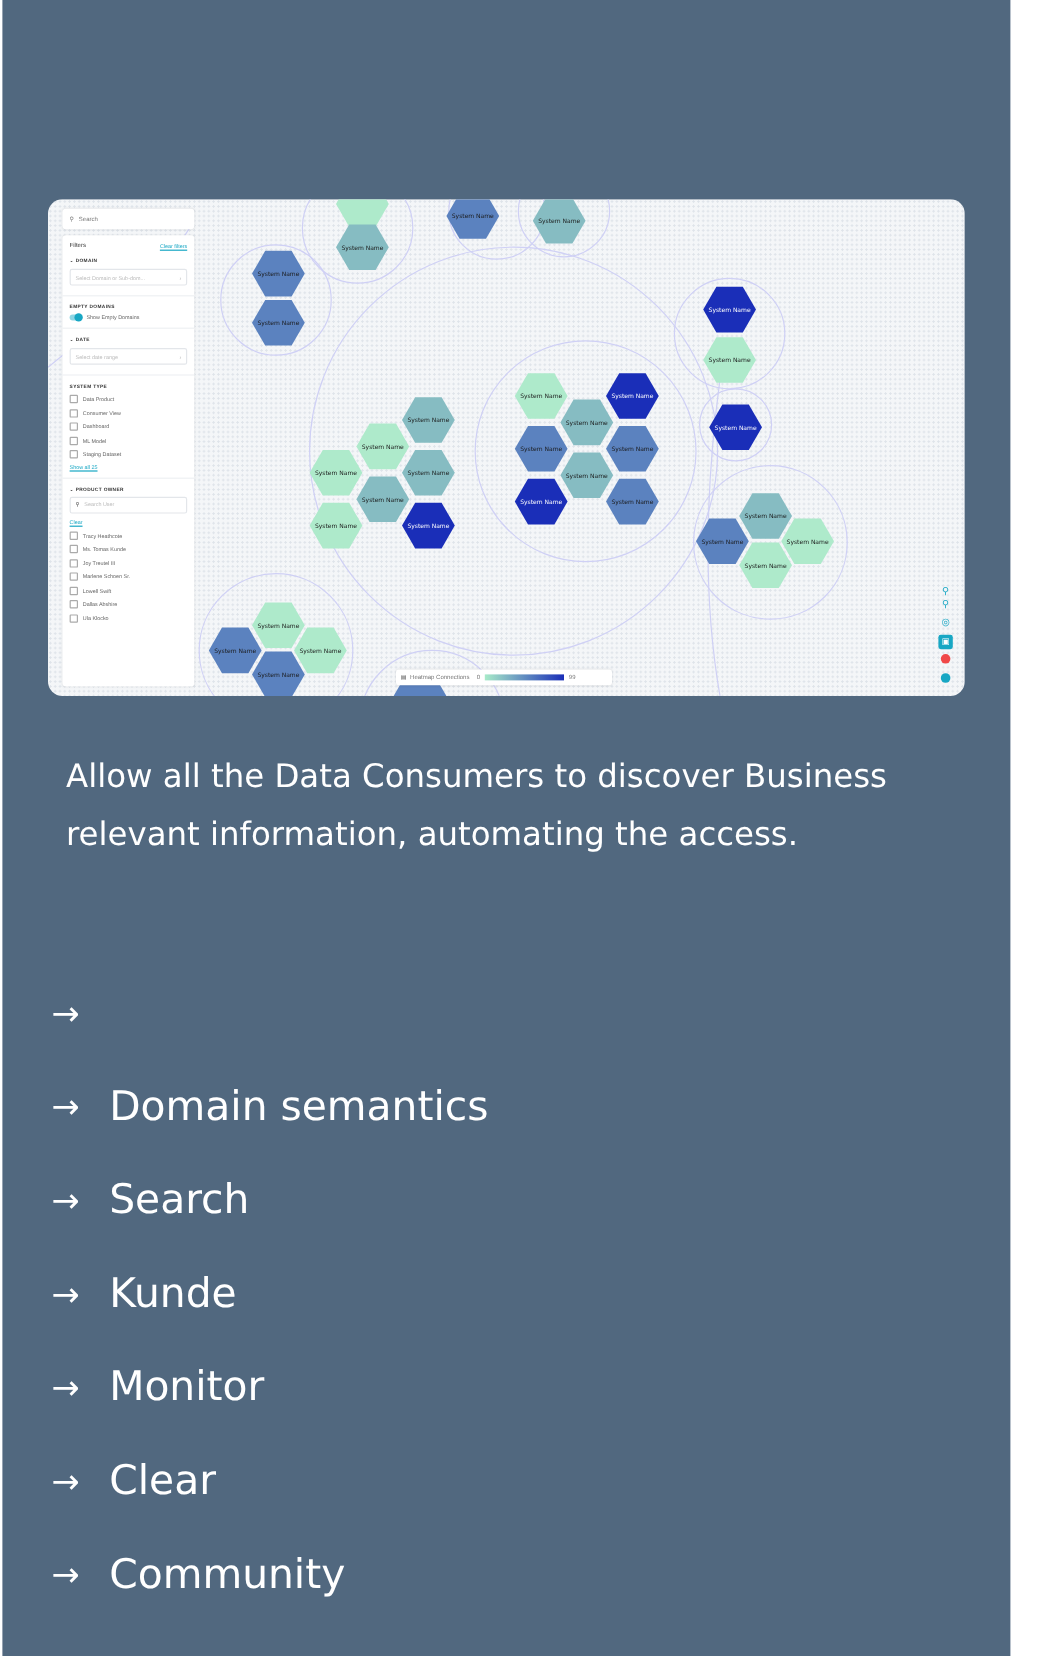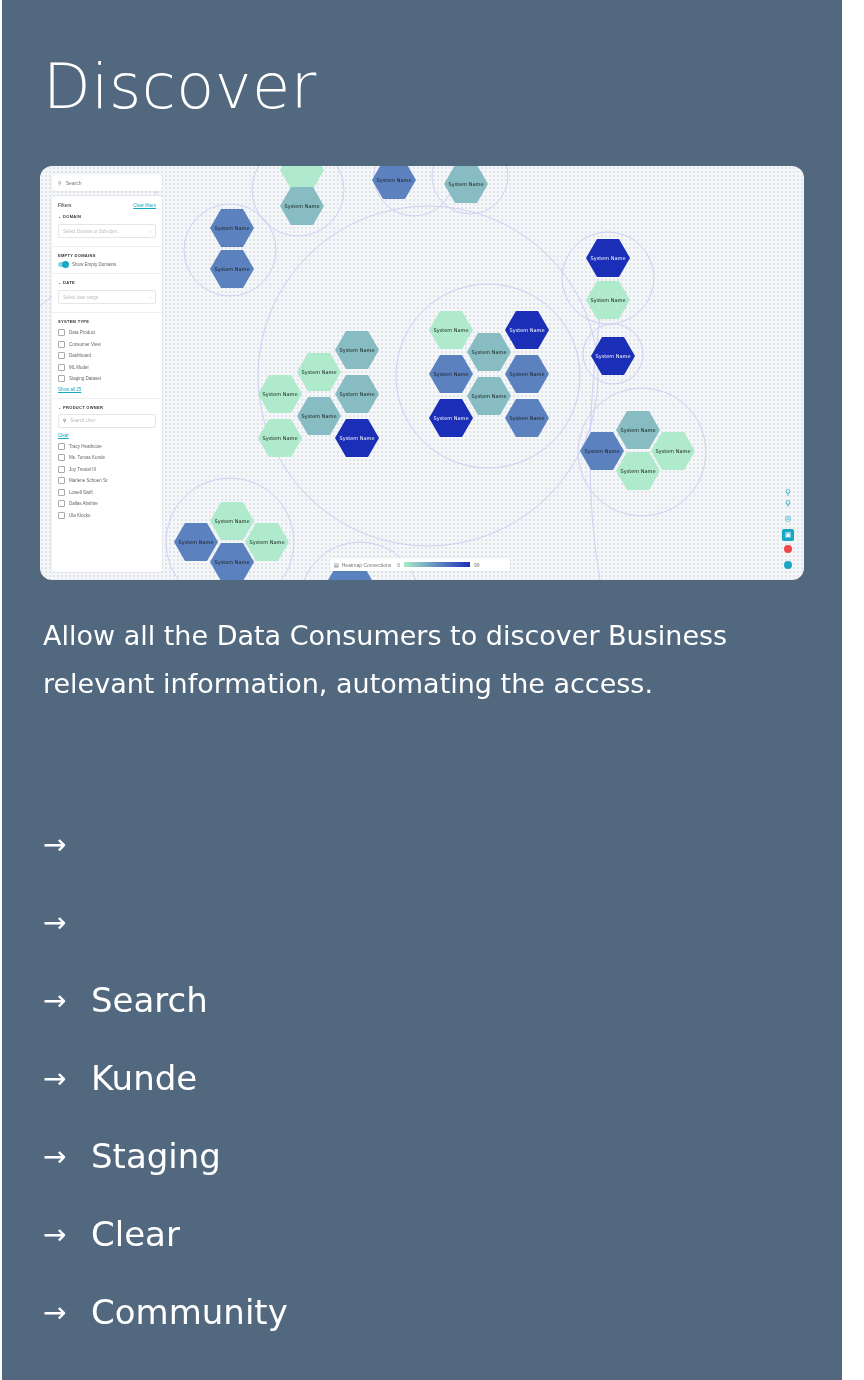--- a/index.html
+++ b/index.html
@@ -1,21 +1,21 @@
 <!DOCTYPE html>
 <html><head>
 <meta charset="utf-8">
 <style>
   html, body { margin:0; padding:0; background:#ffffff; }
   body { width:864px; height:1380px; position:relative; overflow:hidden; font-family:"Liberation Sans", sans-serif; }
   .panel { position:absolute; left:2px; top:0; width:840px; height:1380px; background:#51687f; }
   .title { position:absolute; left:41px; top:50px; margin:0; font-family:"DejaVu Sans", sans-serif; font-weight:300; font-size:62px; color:#ffffff; letter-spacing:0.5px; }
   .card { position:absolute; left:38px; top:166px; width:764px; height:414px; border-radius:12px; overflow:hidden; background:#f4f6f8;
     background-image: radial-gradient(#dfe4ea 0.8px, transparent 0.9px); background-size:4px 4px; }
-  .desc { position:absolute; left:41px; top:612px; width:770px; margin:0; font-family:"DejaVu Sans", sans-serif; font-size:27px; line-height:48px; color:#ffffff; font-weight:normal; }
+  .desc { position:absolute; left:41px; top:612px; width:770px; margin:12px; font-family:"DejaVu Sans", sans-serif; font-size:27px; line-height:48px; color:#ffffff; font-weight:normal; }
   .features { position:absolute; left:41px; top:805px; margin:0; padding:0; list-style:none; }
   .features li { height:78px; display:flex; align-items:center; color:#ffffff; font-family:"DejaVu Sans", sans-serif; font-size:34px; }
   .features .arrow { width:48px; font-size:28px; display:inline-block; }
   
   .sidebar { position:absolute; left:12px; top:8px; width:110px; height:398px; font-size:5px; color:#777; }
   .sb-box { background:#fff; border-radius:3px; box-shadow:0 0 2px rgba(0,0,0,0.08); position:absolute; left:0; width:110px; }
   .sb-search { top:0; height:17px; display:flex; align-items:center; padding-left:6px; box-sizing:border-box; }
   .sb-filters { top:22px; height:376px; padding:6px 6px; box-sizing:border-box; }
   .row { display:flex; justify-content:space-between; align-items:center; margin-bottom:6px; }
   .hdr { font-size:4px; font-weight:bold; color:#333; letter-spacing:0.3px; }
@@ -29,21 +29,20 @@
   .canvas { position:absolute; left:0; top:0; width:764px; height:414px; }
   .hex-label { font-family:"DejaVu Sans", sans-serif; font-size:5px; }
   .ctrl { position:absolute; right:10px; width:12px; height:12px; display:flex; align-items:center; justify-content:center; font-size:8px; }
   .legend { position:absolute; left:290px; top:392px; width:180px; height:13px; background:#fff; border-radius:2px; box-shadow:0 0 2px rgba(0,0,0,0.1); display:flex; align-items:center; font-size:5px; color:#777; padding:0 4px; box-sizing:border-box; }
   .grad { width:66px; height:5px; margin:0 4px; background:linear-gradient(90deg,#a8ebc9,#1a2eb8); }
 </style>
 </head>
 <body>
 
 <div class="panel">
-  <h1 class="title">Discover</h1>
 
   <div class="card">
 
     <svg class="canvas" viewBox="0 0 764 414" width="764" height="414">
       <defs>
         <g id="hex">
           <polygon points="-22,0 -11,-19 11,-19 22,0 11,19 -11,19"></polygon>
         </g>
       </defs>
       <g fill="none" stroke="#cfd0f5" stroke-width="1">
@@ -316,32 +315,33 @@
   </div>
 
   <p class="desc">Allow all the Data Consumers to discover Business relevant information, automating the access.</p>
 
   <ul class="features">
     <li>
         <span class="arrow">→</span>
       </li>
     <li>
         <span class="arrow">→</span>
+        <span>Domain semantics</span>
       </li>
     <li>
         <span class="arrow">→</span>
         <span>Search</span>
       </li>
     <li>
         <span class="arrow">→</span>
         <span>Kunde</span>
       </li>
     <li>
         <span class="arrow">→</span>
-        <span>Staging</span>
+        <span>Monitor</span>
       </li>
     <li>
         <span class="arrow">→</span>
         <span>Clear</span>
       </li>
     <li>
         <span class="arrow">→</span>
         <span>Community</span>
       </li>
   </ul>

